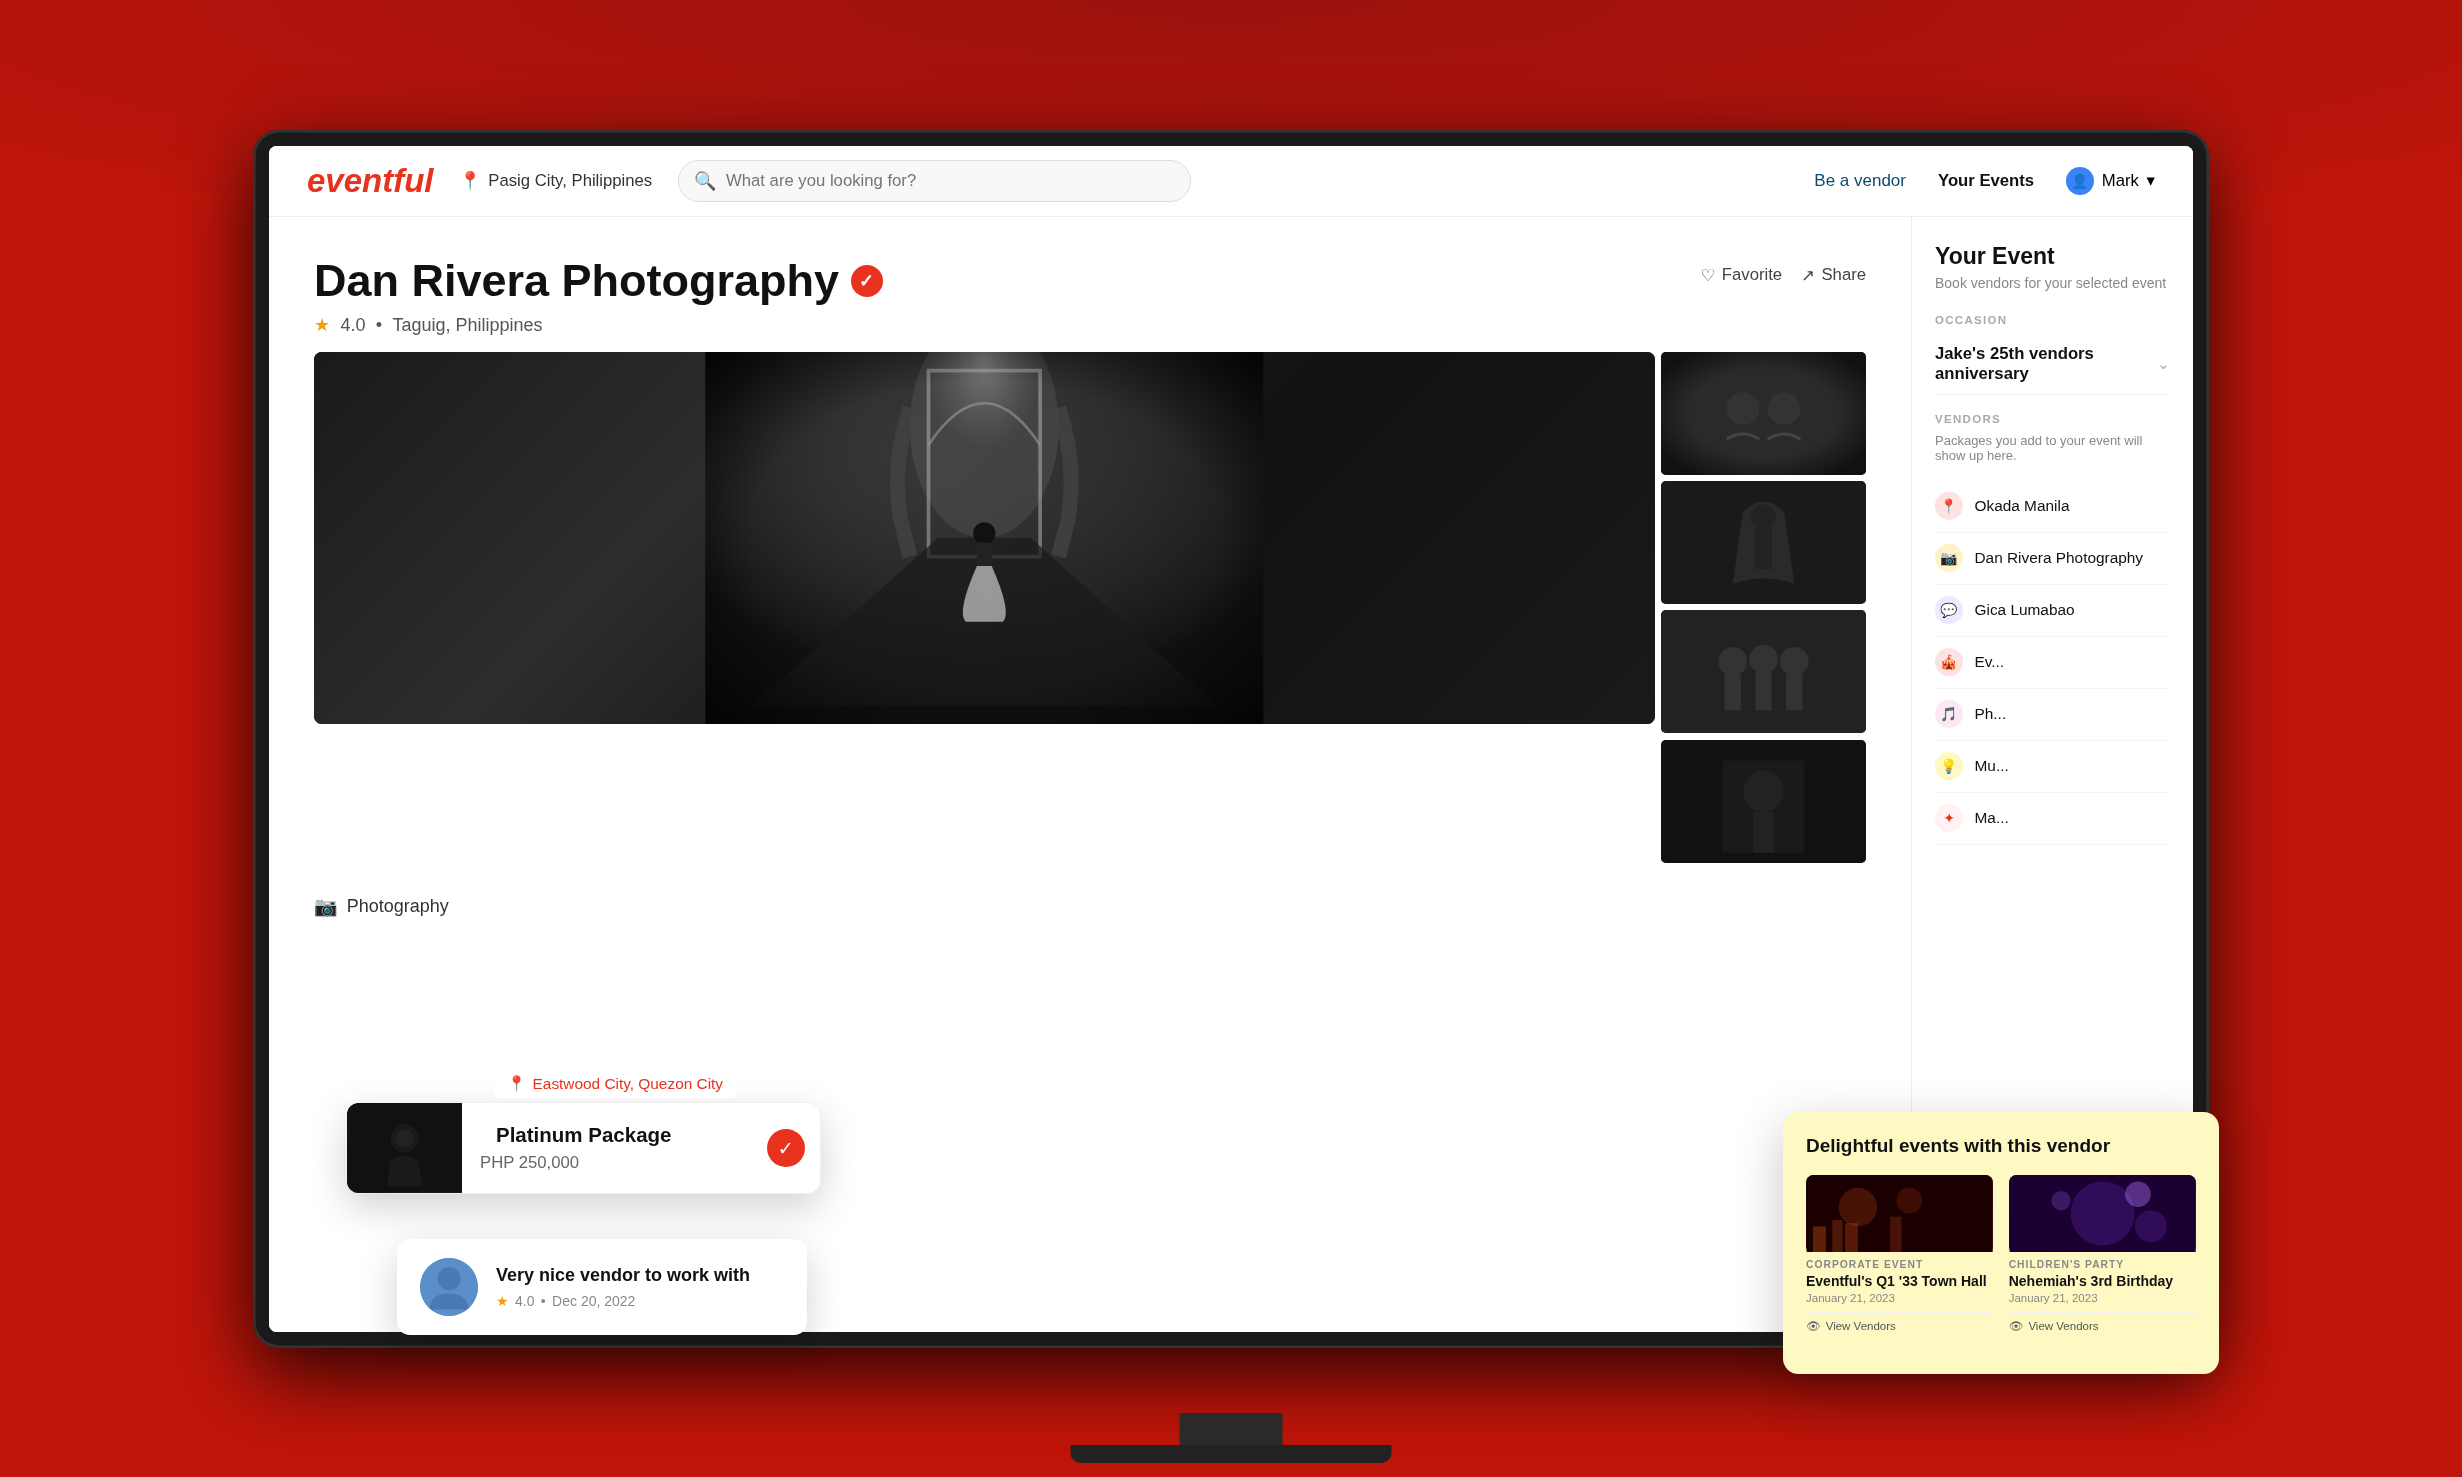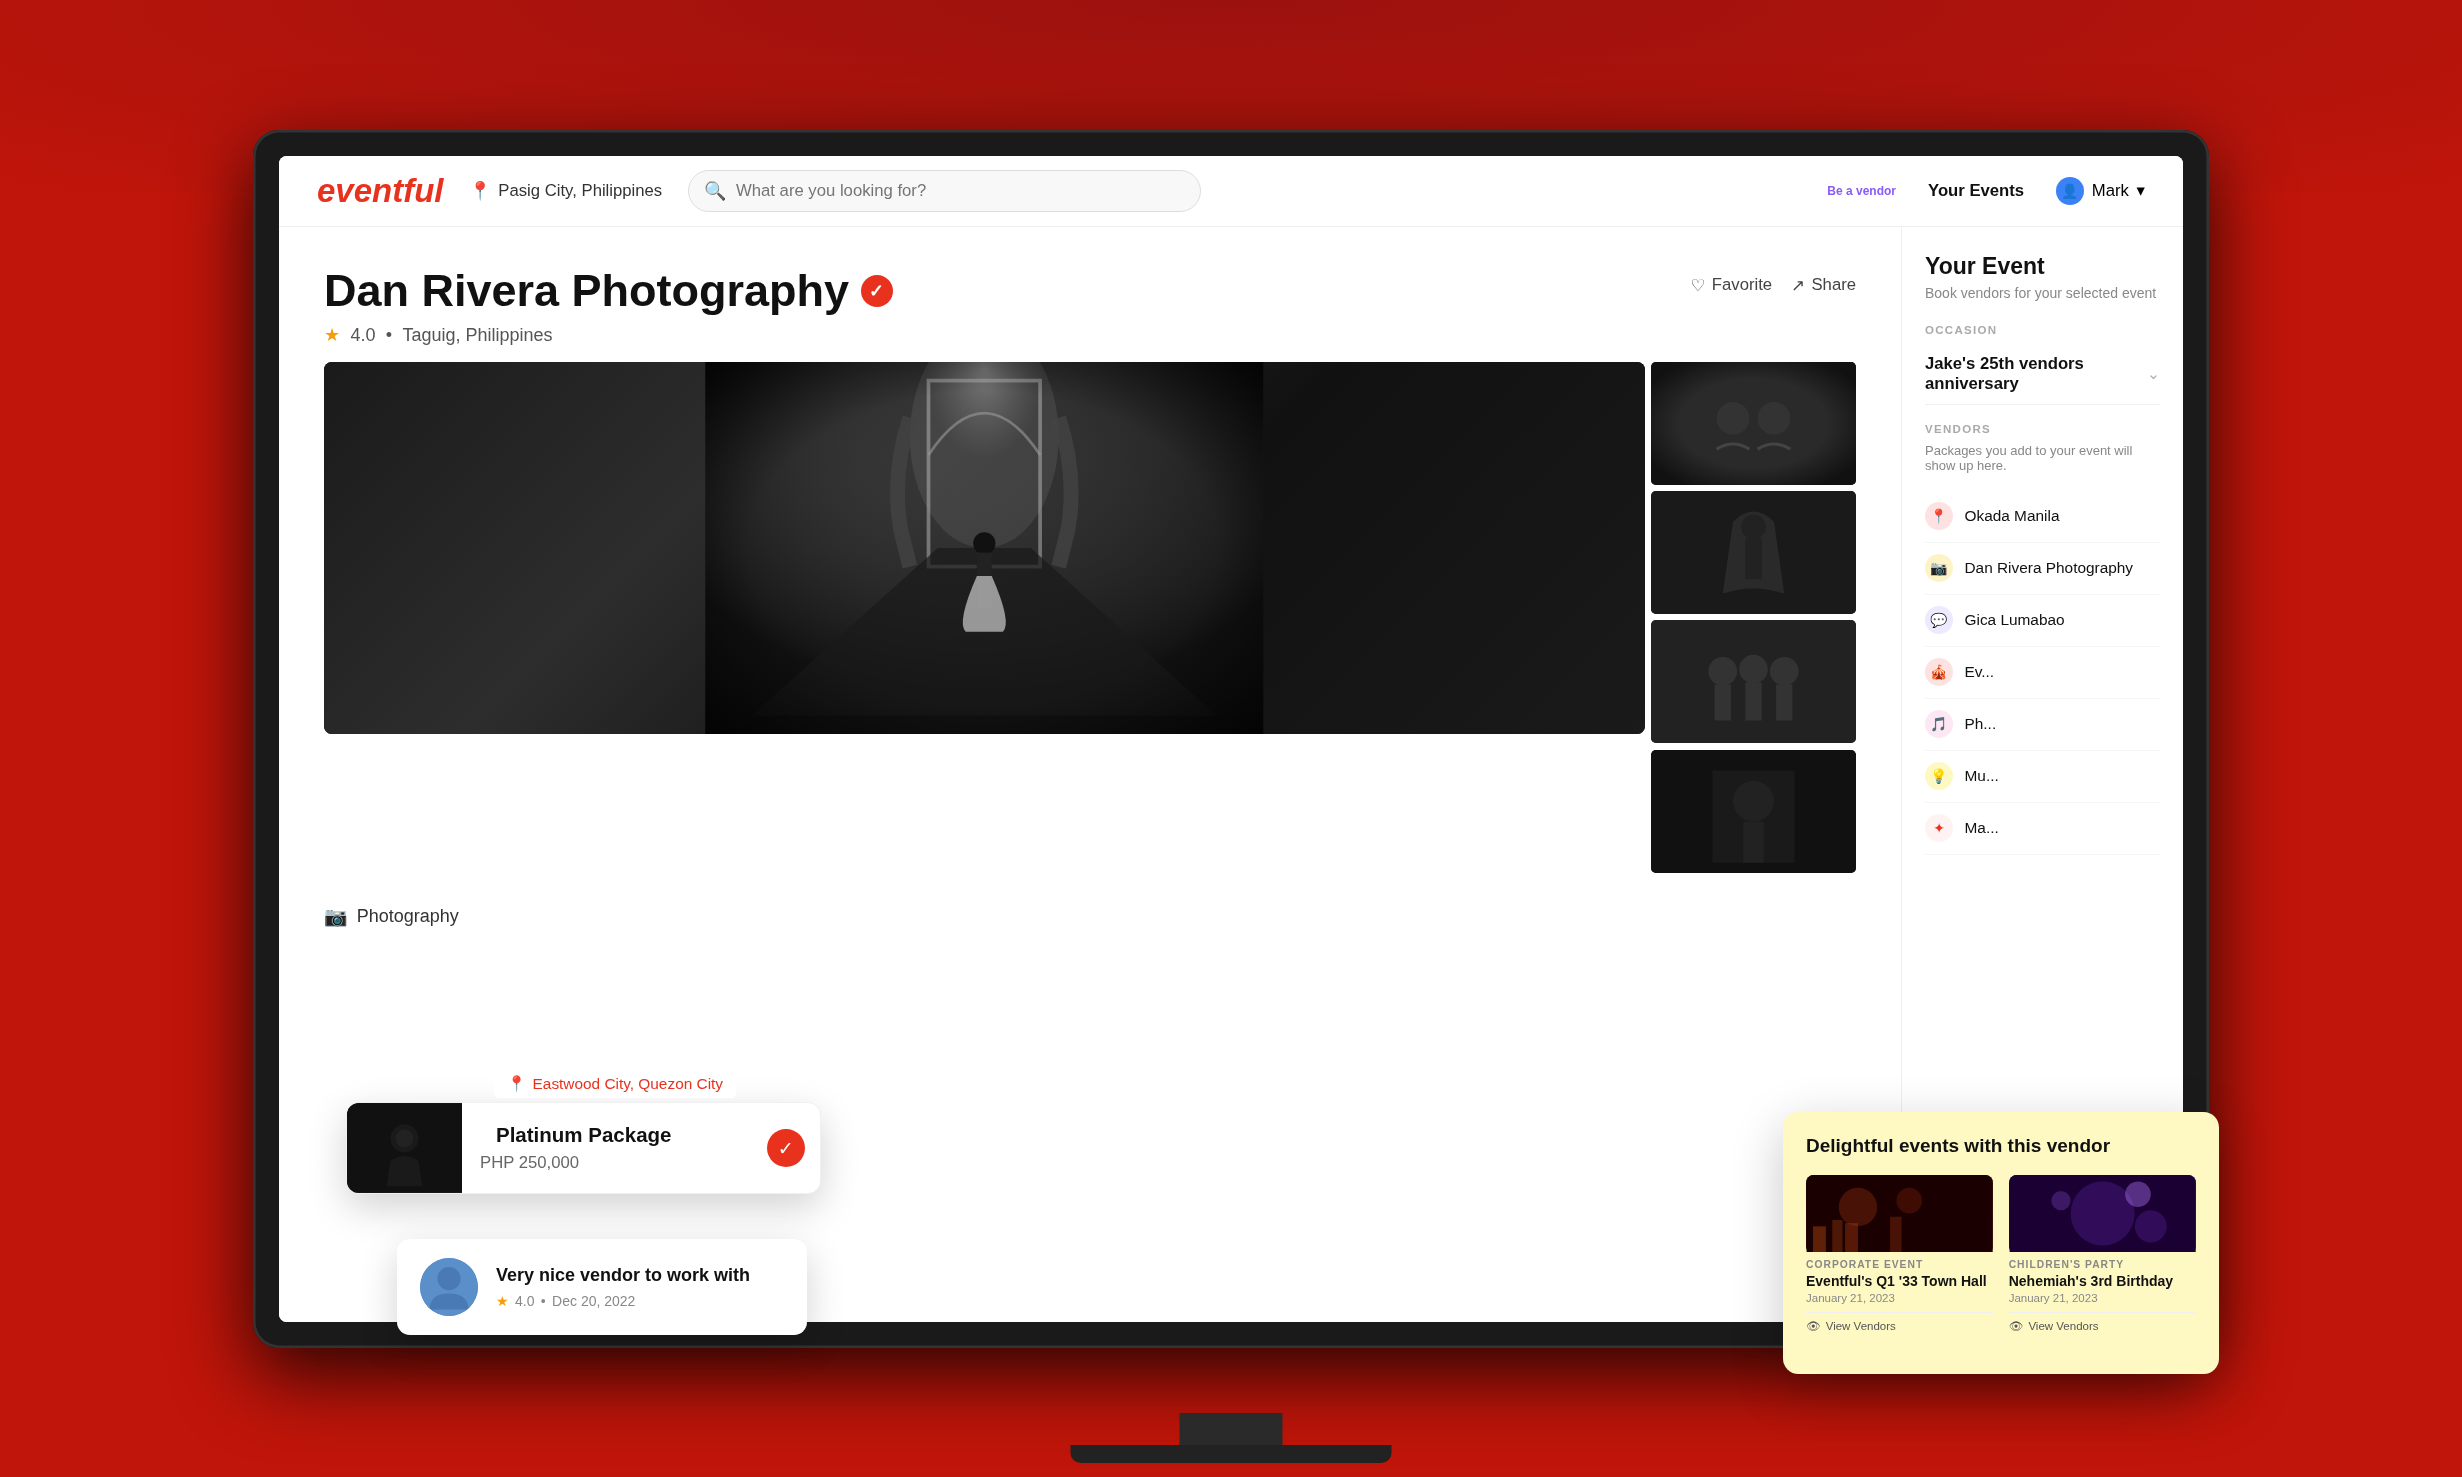--- a/index.html
+++ b/index.html
@@ -27,21 +27,21 @@
       height: 1347px;
       display: flex;
       align-items: center;
       justify-content: center;
     }
     .monitor-bezel {
       width: 1956px;
       height: 1218px;
       background: #1a1a1a;
       border-radius: 26px;
-      padding: 26px;
+      padding: 16px;
       box-shadow: 0 26px 77px rgba(0,0,0,0.8), inset 0 0 0 2.6px #333;
       position: relative;
     }
     .monitor-screen {
       width: 100%;
       height: 100%;
       background: #f5f5f5;
       border-radius: 7.7px;
       overflow: hidden;
       display: flex;
@@ -98,24 +98,24 @@
       width: 100%;
     }
     .nav-search .search-icon { color: #e8321e; font-size: 18px; }
     .nav-right {
       display: flex;
       align-items: center;
       gap: 32px;
       margin-left: auto;
     }
     .nav-be-vendor {
-      font-size: 12px;
-      color: #8b5cf6;
+      font-size: 17px;
+      color: #0c4a6e;
       cursor: pointer;
-      font-weight: 700;
+      font-weight: 400;
     }
     .nav-your-events {
       font-size: 16.7px;
       font-weight: 600;
       color: #111;
       cursor: pointer;
     }
     .nav-user {
       display: flex;
       align-items: center;

